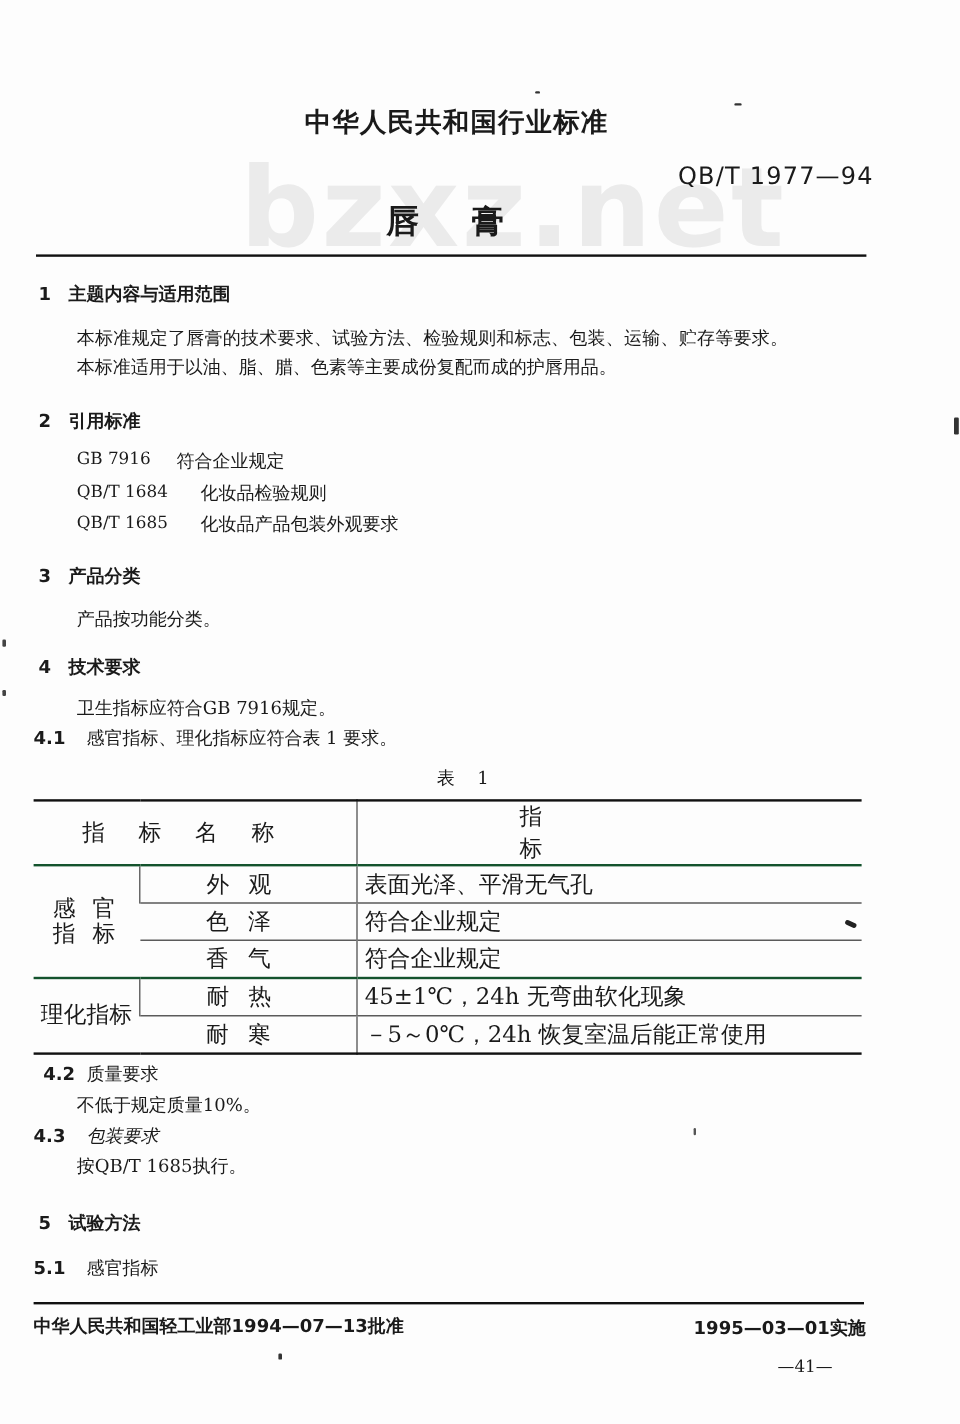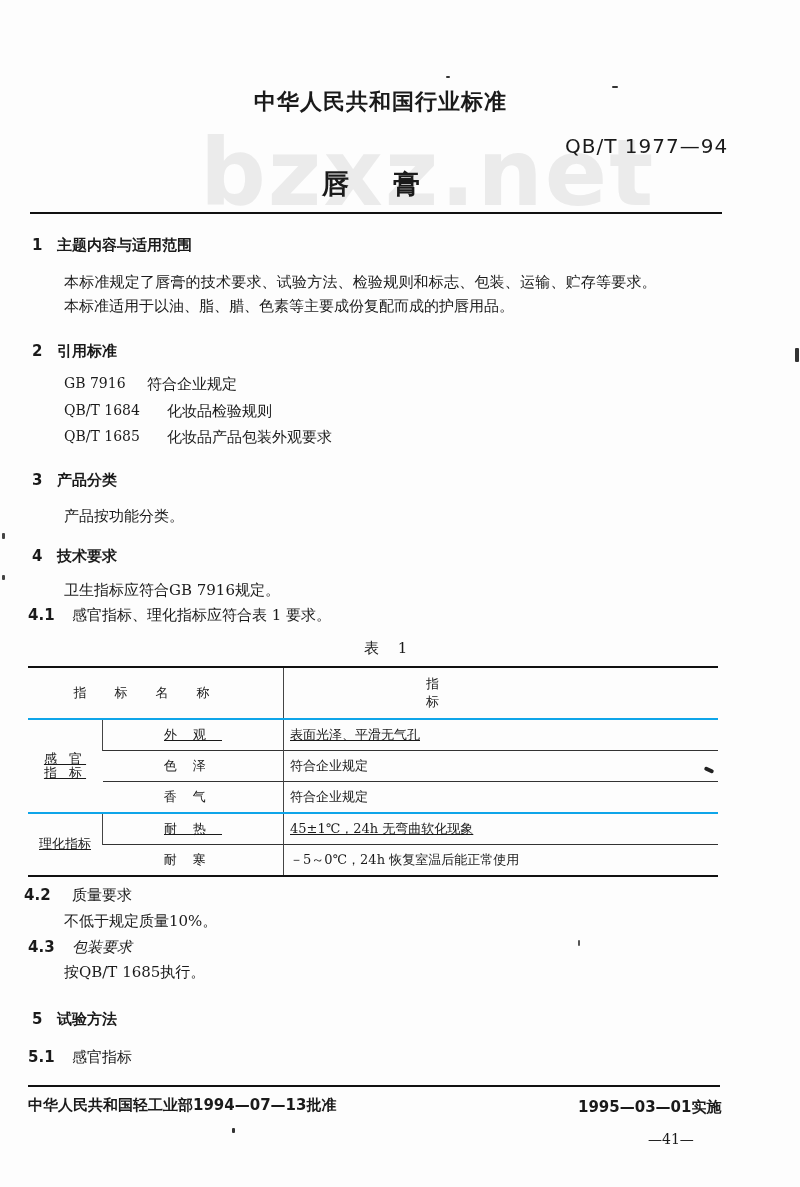--- a/index.html
+++ b/index.html
@@ -22,31 +22,31 @@
   .doc-title span.gap { display:inline-block; width:44px; }
 
   .rule { position:absolute; background:#111; }
 
   .sec-num { font-size:15px; font-weight:bold; }
   .sec-title { font-size:15px; font-weight:bold; }
   .body-text { font-size:15px; }
 
   table.spec {
     position:absolute; left:28px; top:666px; width:690px;
-    border-collapse:collapse; font-size:13px;
+    border-collapse:collapse; font-size:19px;
     border-top:2.5px solid #111; border-bottom:2.5px solid #111;
   }
   table.spec td {
     border-top:1px solid #333; border-left:1px solid #444; padding:0 6px; vertical-align:middle;
   }
   table.spec tr:first-child td { border-top:none; }
   table.spec td:first-child { border-left:none; }
   table.spec .hdr td { height:50px; }
   table.spec .row td { height:30px; }
-  table.spec tr.grp-top td { border-top:2px solid #0ea5e9;text-decoration:underline; }
+  table.spec tr.grp-top td { border-top:2px solid #14532d; }
   .c1 { width:62px; text-align:center; line-height:1.1; }
   .c2 { width:168px; text-align:center; letter-spacing:16px; }
   .c3 { text-align:left; }
   .hdr-left { text-align:center; letter-spacing:28px; }
   .hdr-right { text-align:center; }
   .hdr-right span { display:inline-block; width:150px; }
 
   .spec-mark { position:absolute; width:10px; height:4px; background:#222; transform:rotate(25deg); border-radius:2px; }
   .dot { position:absolute; width:2px; height:2px; background:#777; border-radius:1px; }
 </style>
@@ -117,21 +117,21 @@
     <td class="c3">45±1℃，24h 无弯曲软化现象</td>
   </tr>
   <tr class="row">
     <td class="c2">耐寒</td>
     <td class="c3">－5～0℃，24h 恢复室温后能正常使用</td>
   </tr>
 </tbody>
   </table>
 <div class="spec-mark" style="left:704px; top:768px;"></div>
 
-<div class="abs sec-num sans" style="left:24px; top:886px;">4.2</div>
+<div class="abs sec-num sans" style="left:36px; top:886px;">4.2</div>
 <div class="abs body-text" style="left:72px; top:886px;">质量要求</div>
 <div class="abs body-text" style="left:64px; top:912px;">不低于规定质量10%。</div>
 <div class="abs sec-num sans" style="left:28px; top:938px;">4.3</div>
 <div class="abs body-text" style="left:72px; top:938px;font-style:italic;">包装要求</div>
 <div class="abs body-text" style="left:64px; top:963px;">按QB/T 1685执行。</div>
 
 <div class="abs sec-num sans" style="left:32px; top:1010px;">5</div>
 <div class="abs sec-title sans" style="left:57px; top:1010px;">试验方法</div>
 <div class="abs sec-num sans" style="left:28px; top:1048px;">5.1</div>
 <div class="abs body-text" style="left:72px; top:1048px;">感官指标</div>

